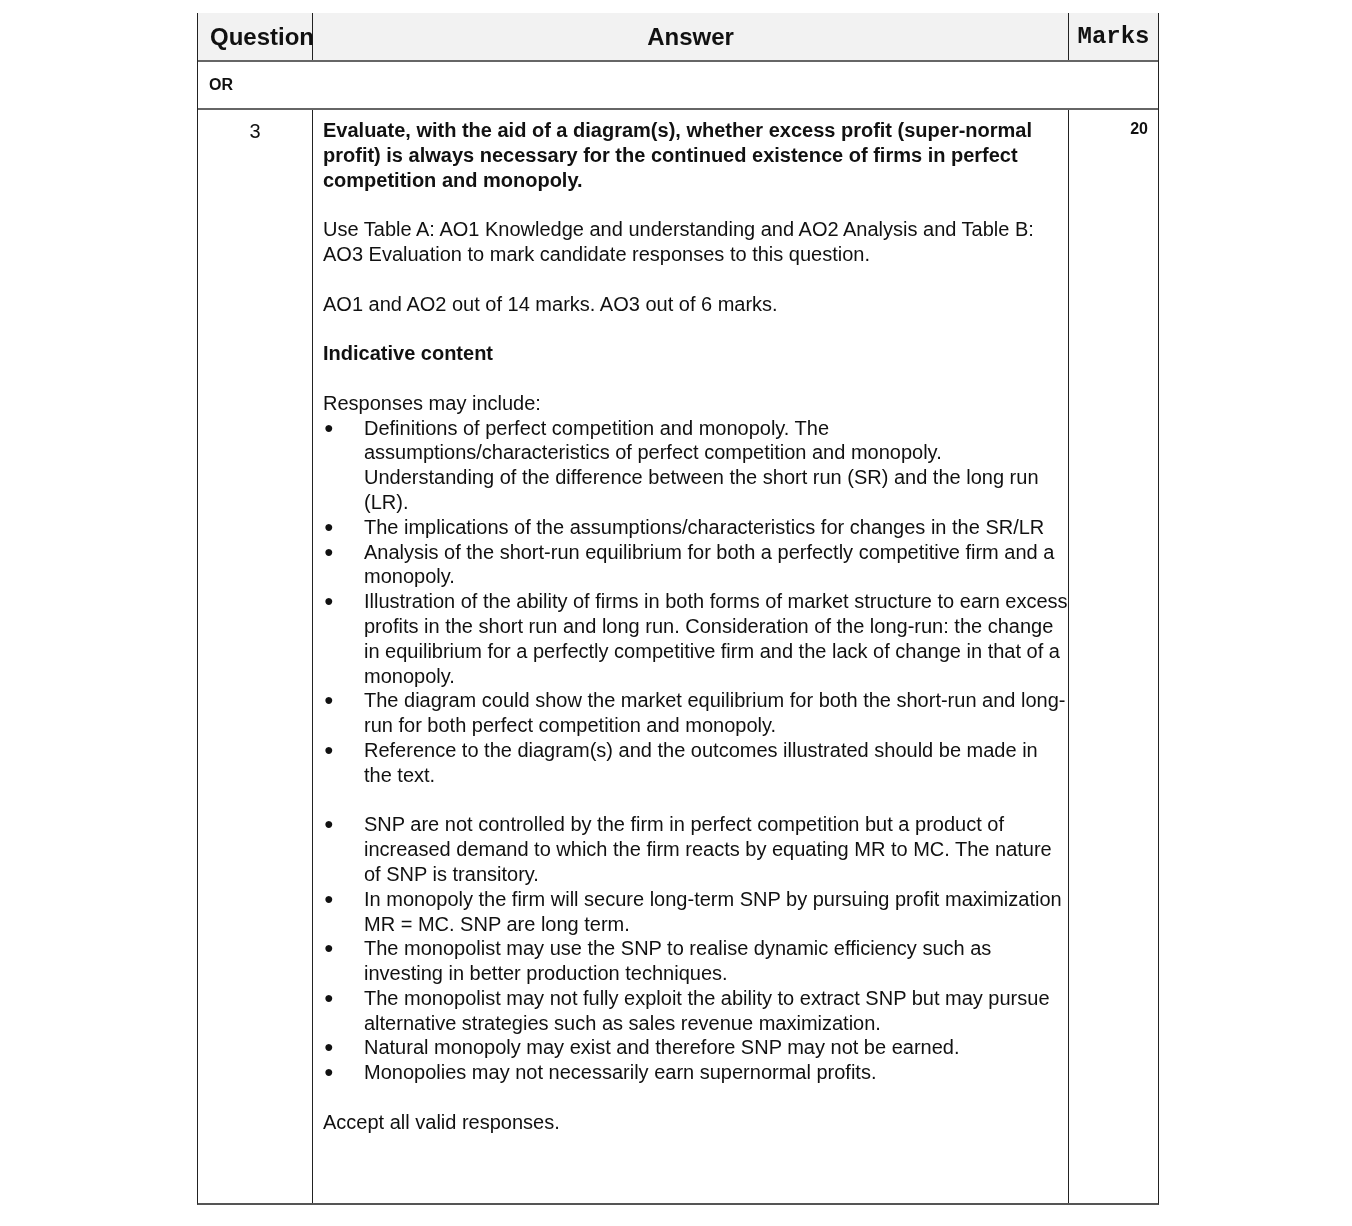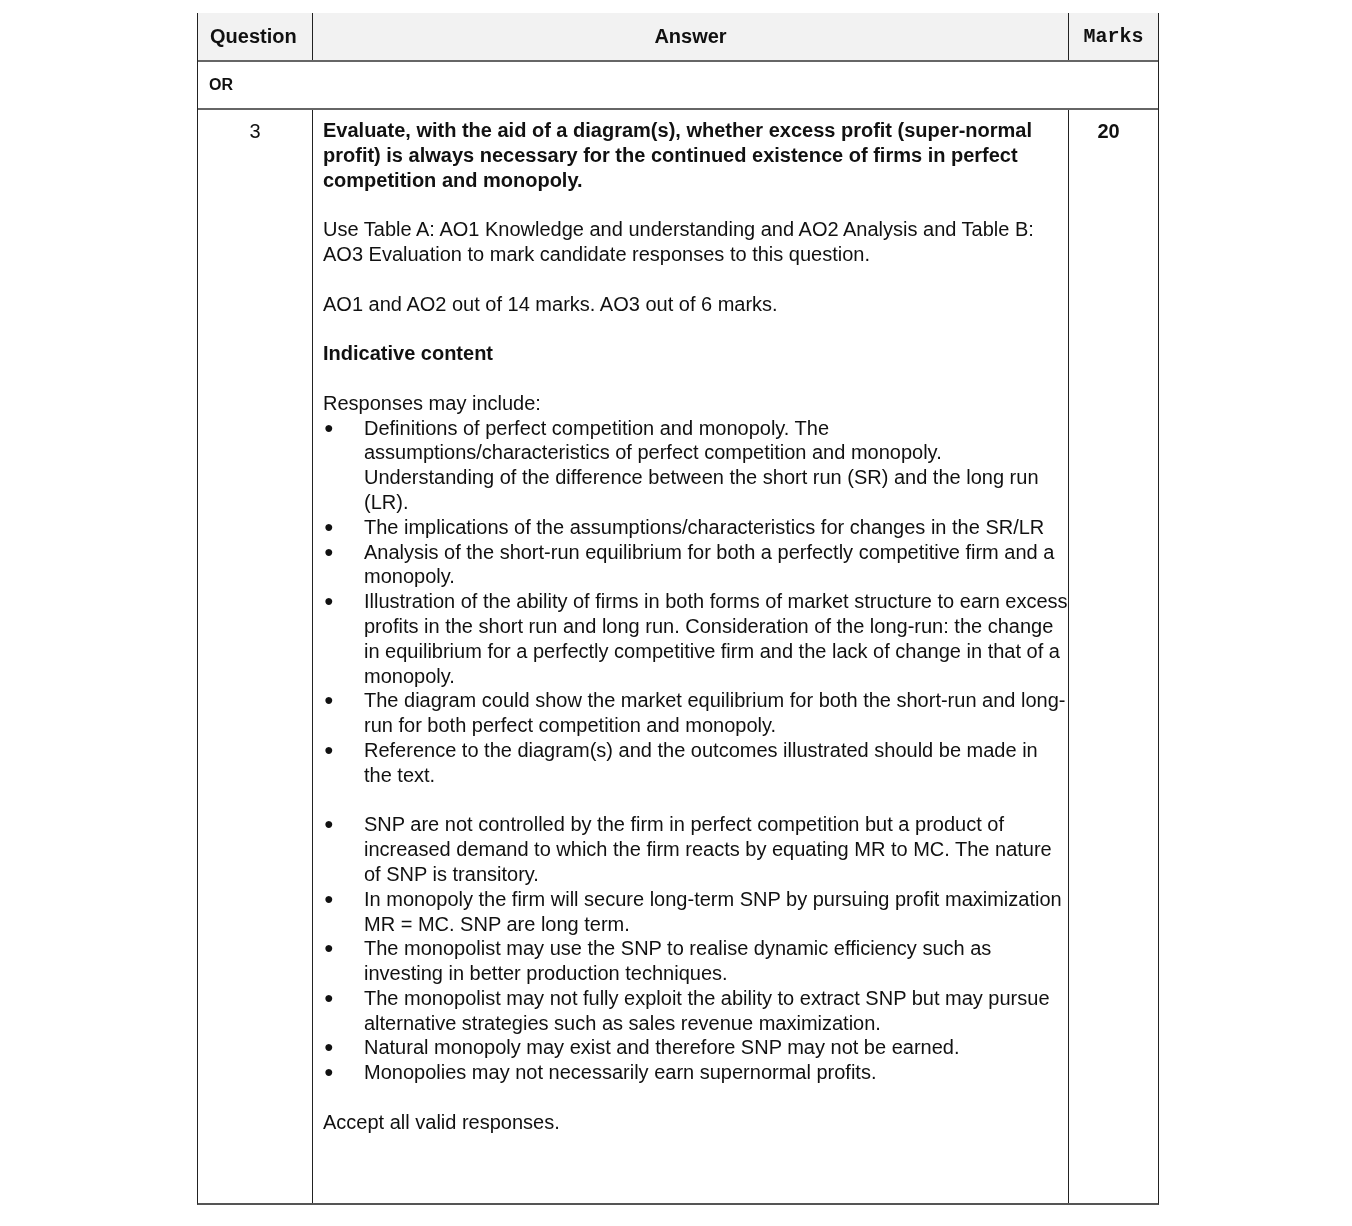--- a/index.html
+++ b/index.html
@@ -3,32 +3,32 @@
 <meta charset="utf-8">
 <style>
   html, body { margin: 0; padding: 0; background: #ffffff; }
   body { width: 1352px; height: 1226px; position: relative; font-family: "Liberation Sans", sans-serif; color: #111; }
   .table {
     position: absolute; left: 197px; top: 13px; width: 960px;
     border-left: 1.5px solid #222; border-right: 1.5px solid #222; border-bottom: 2px solid #555;
   }
   .row { display: flex; }
   .hdr { background: #f2f2f2; height: 47px; border-bottom: 2px solid #666; }
-  .hdr .c { font-weight: bold; font-size: 20px; display: flex; align-items: center; }
+  .hdr .c { font-weight: bold; font-size: 24px; display: flex; align-items: center; }
   .c1 { width: 115px; border-right: 1.5px solid #222; box-sizing: border-box; }
   .c2 { width: 756px; border-right: 1.5px solid #222; box-sizing: border-box; }
   .c3 { flex: 1; box-sizing: border-box; }
   .hdr .c1 { padding-left: 12px; }
   .hdr .c2 { justify-content: center; }
   .hdr .c3 { justify-content: center; font-family: Liberation Mono, monospace; }
   .or-row { height: 46px; border-bottom: 2px solid #666; display: flex; align-items: center; padding-left: 11px; font-weight: bold; font-size: 16px; }
   .body-row { min-height: 1093px; }
   .body-row .c1 { text-align: center; padding-top: 10px; font-size: 20px; }
   .body-row .c2 { padding: 8px 0 0 10px; font-size: 20px; line-height: 24.8px; }
-  .body-row .c3 { text-align: center; padding: 10px 10px 4px 0; font-weight: bold; font-size: 20px; }
+  .body-row .c3 { text-align: right; padding: 10px 10px 4px 0; font-weight: bold; font-size: 16px; }
   .q-title { font-weight: bold; margin: 0; }
   p { margin: 0; }
   .gap { height: 24.8px; }
   .bold { font-weight: bold; }
   ul { list-style: none; margin: 0; padding: 0; }
   li { position: relative; padding-left: 41px; }
   li .bullet { position: absolute; left: 1px; top: 0; font-size: 16px; }
 </style>
 </head>
 <body>

